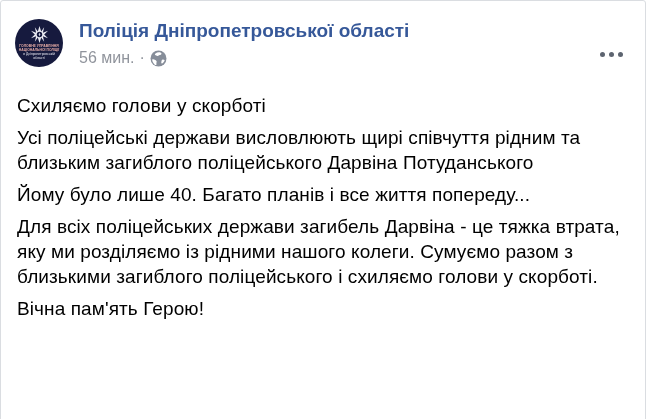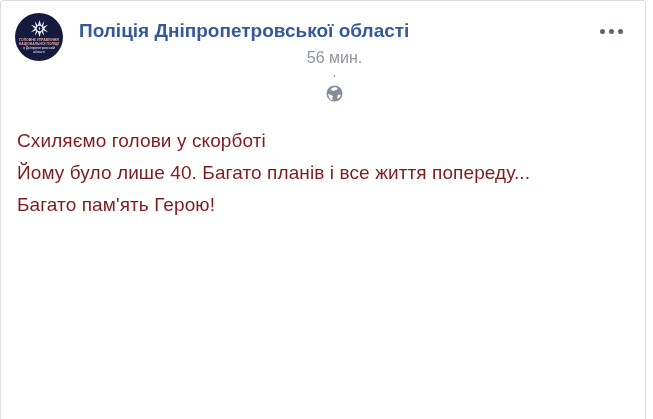--- a/index.html
+++ b/index.html
@@ -14,21 +14,21 @@
     left: 0; top: 0;
     width: 646px;
     height: 430px;
     background: #ffffff;
     border: 1px solid #dadde1;
     border-radius: 3px;
     padding: 12px;
   }
   .post-header {
     display: flex;
-    align-items: flex-start;
+    align-items: flex-end;
   }
   .avatar {
     width: 48px; height: 48px;
     border-radius: 50%;
     background: #161a3e;
     margin-left: 2px;
     margin-right: 16px;
     flex: 0 0 auto;
     display: flex;
     flex-direction: column;
@@ -57,21 +57,20 @@
     display: inline-block;
     cursor: pointer;
   }
   .meta-row {
     margin-top: 6px;
     display: flex;
     align-items: center;
     font-size: 16px;
     color: #90949c;
     line-height: 18px;
-    flex-direction: column;
   }
   .meta-sep { margin: 0 5px; }
   .globe-icon { display: inline-block; width: 17px; height: 17px; }
   .more-button {
     flex: 0 0 auto;
     display: flex;
     align-items: center;
     gap: 4px;
     padding: 16px 8px 10px 10px;
     margin-right: 2px;
@@ -82,21 +81,21 @@
   .more-dot {
     width: 5px; height: 5px;
     border-radius: 50%;
     background: #5d6470;
   }
   .post-content {
     margin-top: 26px;
     padding: 0 4px 0 4px;
     font-size: 19px;
     line-height: 25px;
-    color: #7f1d1d;
+    color: #000000;
     letter-spacing: 0.1px;
   }
   .post-content p { margin: 0 0 7px 0; }
   .post-content p:last-child { margin-bottom: 0; }
 </style>
 </head>
 <body>
 
 <div class="post-card">
 
@@ -135,17 +134,19 @@
     <button class="more-button">
       <span class="more-dot"></span>
       <span class="more-dot"></span>
       <span class="more-dot"></span>
     </button>
 
   </div>
 
   <div class="post-content">
     <p>Схиляємо голови у скорботі</p>
+    <p>Усі поліцейські держави висловлюють щирі співчуття рідним та близьким загиблого поліцейського Дарвіна Потуданського</p>
     <p>Йому було лише 40. Багато планів і все життя попереду...</p>
-    <p>Багато пам'ять Герою!</p>
+    <p>Для всіх поліцейських держави загибель Дарвіна - це тяжка втрата, яку ми розділяємо із рідними нашого колеги. Сумуємо разом з близькими загиблого поліцейського і схиляємо голови у скорботі.</p>
+    <p>Вічна пам'ять Герою!</p>
   </div>
 
 </div>
 
 </body></html>

